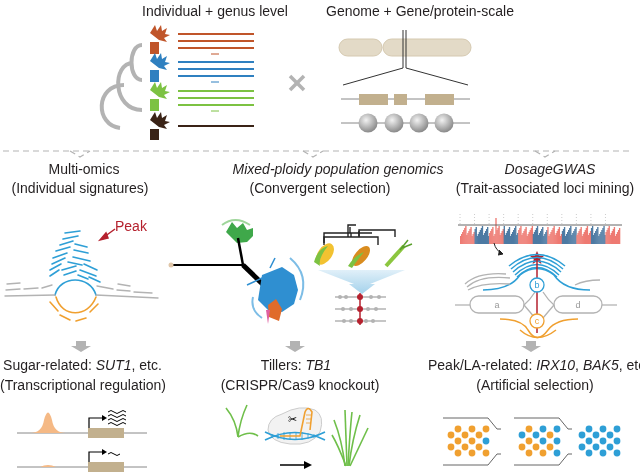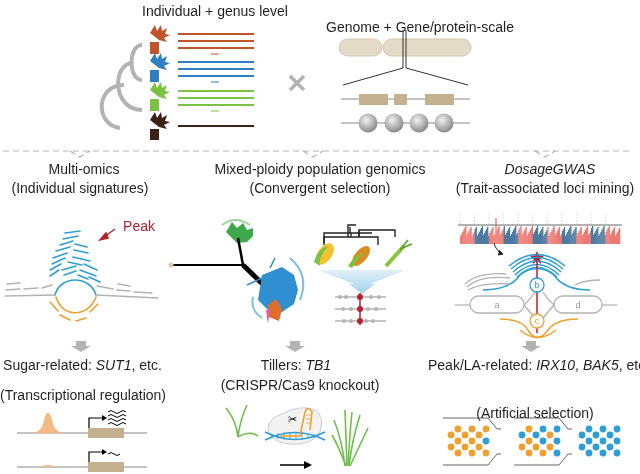--- a/index.html
+++ b/index.html
@@ -5,21 +5,21 @@
   html, body { margin:0; padding:0; background:#ffffff; }
   body { width:640px; height:474px; position:relative; overflow:hidden; font-family:"Liberation Sans", sans-serif; color:#231f20; }
   .txt { position:absolute; text-align:center; white-space:nowrap; font-size:14px; line-height:17px; }
   svg { position:absolute; left:0; top:0; }
   i { }
 </style>
 </head>
 <body>
 
 <div class="txt" style="left:115px; top:3px; width:200px;">Individual + genus level</div>
-<div class="txt" style="left:310px; top:3px; width:220px;margin-top:16px;">Genome + Gene/protein-scale</div>
+<div class="txt" style="left:310px; top:3px; width:220px;">Genome + Gene/protein-scale</div>
 
 <svg width="640" height="474">
 
   <g fill="none" stroke="#b3b3b3" stroke-width="4">
     <path d="M142,45 C128,45 128,80 142,80"></path>
     <path d="M133,63 C112,63 112,110 142,110"></path>
     <path d="M124,85 C95,85 95,125 120,128"></path>
   </g>
 
   <g fill="#c0552a">
@@ -537,33 +537,33 @@
         <circle cx="589" cy="453" r="3.4" fill="#2e9fd6"></circle>
         <circle cx="617" cy="453" r="3.4" fill="#2e9fd6"></circle>
         <circle cx="582" cy="435" r="3.4" fill="#2e9fd6"></circle>
         <circle cx="582" cy="447" r="3.4" fill="#2e9fd6"></circle>
       </g>
   </g>
 </svg>
 
 <div class="txt" style="left:24px; top:161px; width:120px;">Multi-omics</div>
 <div class="txt" style="left:0px; top:180px; width:160px;">(<span>Individual signatures</span>)</div>
-<div class="txt" style="left:115px; top:218px; width:40px; color:#b5212e; text-align:right;">Peak</div>
-
-<div class="txt" style="left:200px; top:161px; width:240px;">Mixed-ploidy population genomics</div>
+<div class="txt" style="left:115px; top:218px; width:40px; color:#b5212e; text-align:left;">Peak</div>
+
+<div class="txt" style="left:218px; top:161px; width:240px;font-style:italic;">Mixed-ploidy population genomics</div>
 <div class="txt" style="left:200px; top:180px; width:240px;">(Convergent selection)</div>
 
 <div class="txt" style="left:480px; top:161px; width:140px;font-style:italic;">DosageGWAS</div>
 <div class="txt" style="left:445px; top:180px; width:200px;">(Trait-associated loci mining)</div>
 
 <div class="txt" style="left:490px; top:297px; width:14px; font-size:9px; color:#999;">a</div>
 <div class="txt" style="left:530px; top:277px; width:14px; font-size:9px; color:#2e9fd6;">b</div>
 <div class="txt" style="left:530px; top:313px; width:14px; font-size:9px; color:#f0a030;">c</div>
 <div class="txt" style="left:571px; top:297px; width:14px; font-size:9px; color:#999;">d</div>
 
 <div class="txt" style="left:0px; top:357px; width:165px;"><span>Sugar-related: </span><i>SUT1</i><span>, etc.</span></div>
-<div class="txt" style="left:0px; top:387px; width:165px;text-align:center;">(Transcriptional regulation)</div>
+<div class="txt" style="left:0px; top:377px; width:165px;text-align:center;">(Transcriptional regulation)</div>
 
 <div class="txt" style="left:216px; top:357px; width:160px;"><span>Tillers: </span><i>TB1</i></div>
 <div class="txt" style="left:210px; top:377px; width:180px;">(CRISPR/Cas9 knockout)</div>
 
 <div class="txt" style="left:428px; top:357px; width:215px;"><span>Peak/LA-related: </span><i>IRX10</i><span>, </span><i>BAK5</i><span>, etc.</span></div>
-<div class="txt" style="left:460px; top:377px; width:150px;margin-top:28px;">(Artificial selection)</div>
+<div class="txt" style="left:460px; top:377px; width:150px;">(Artificial selection)</div>
 
 </body></html>

